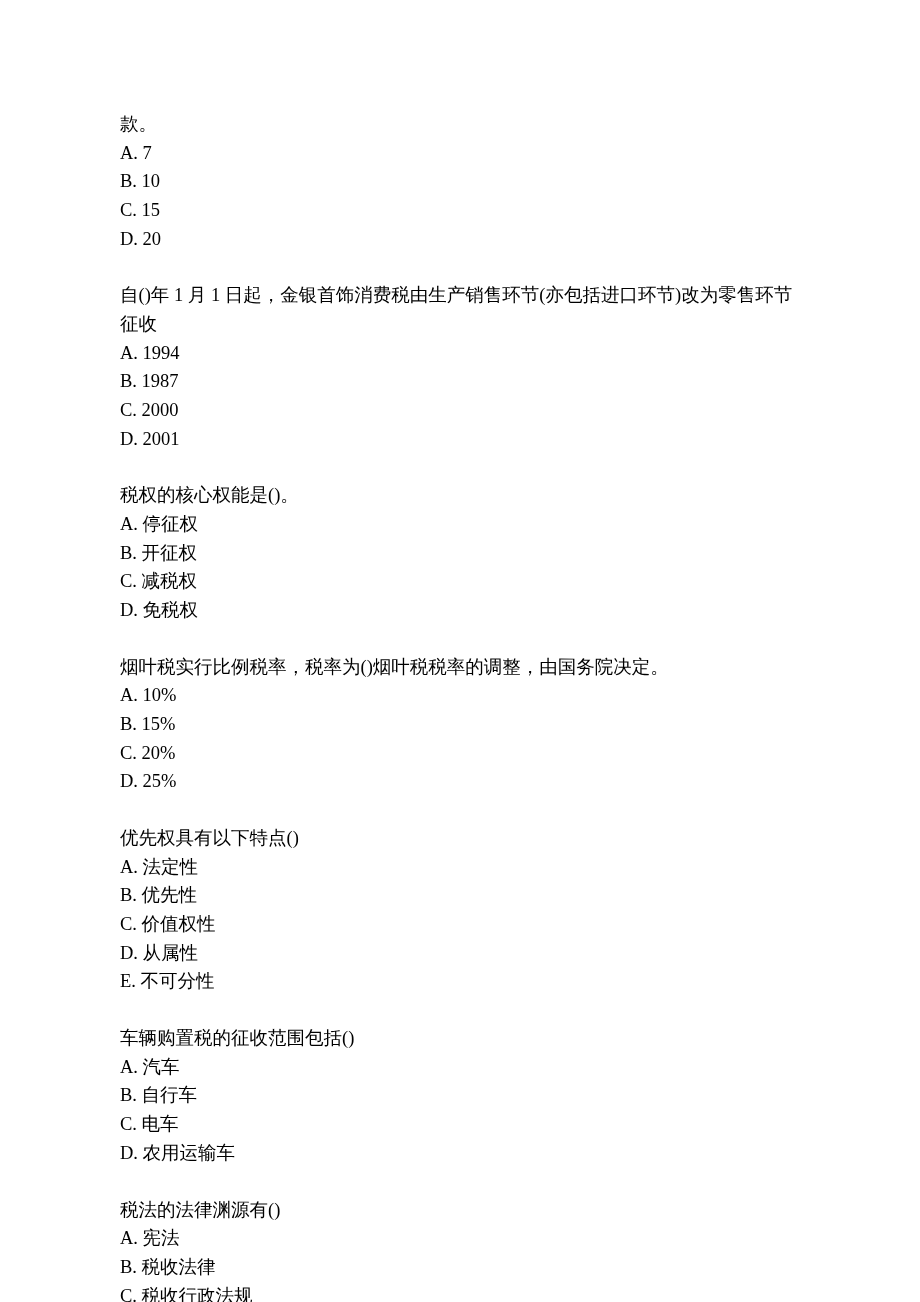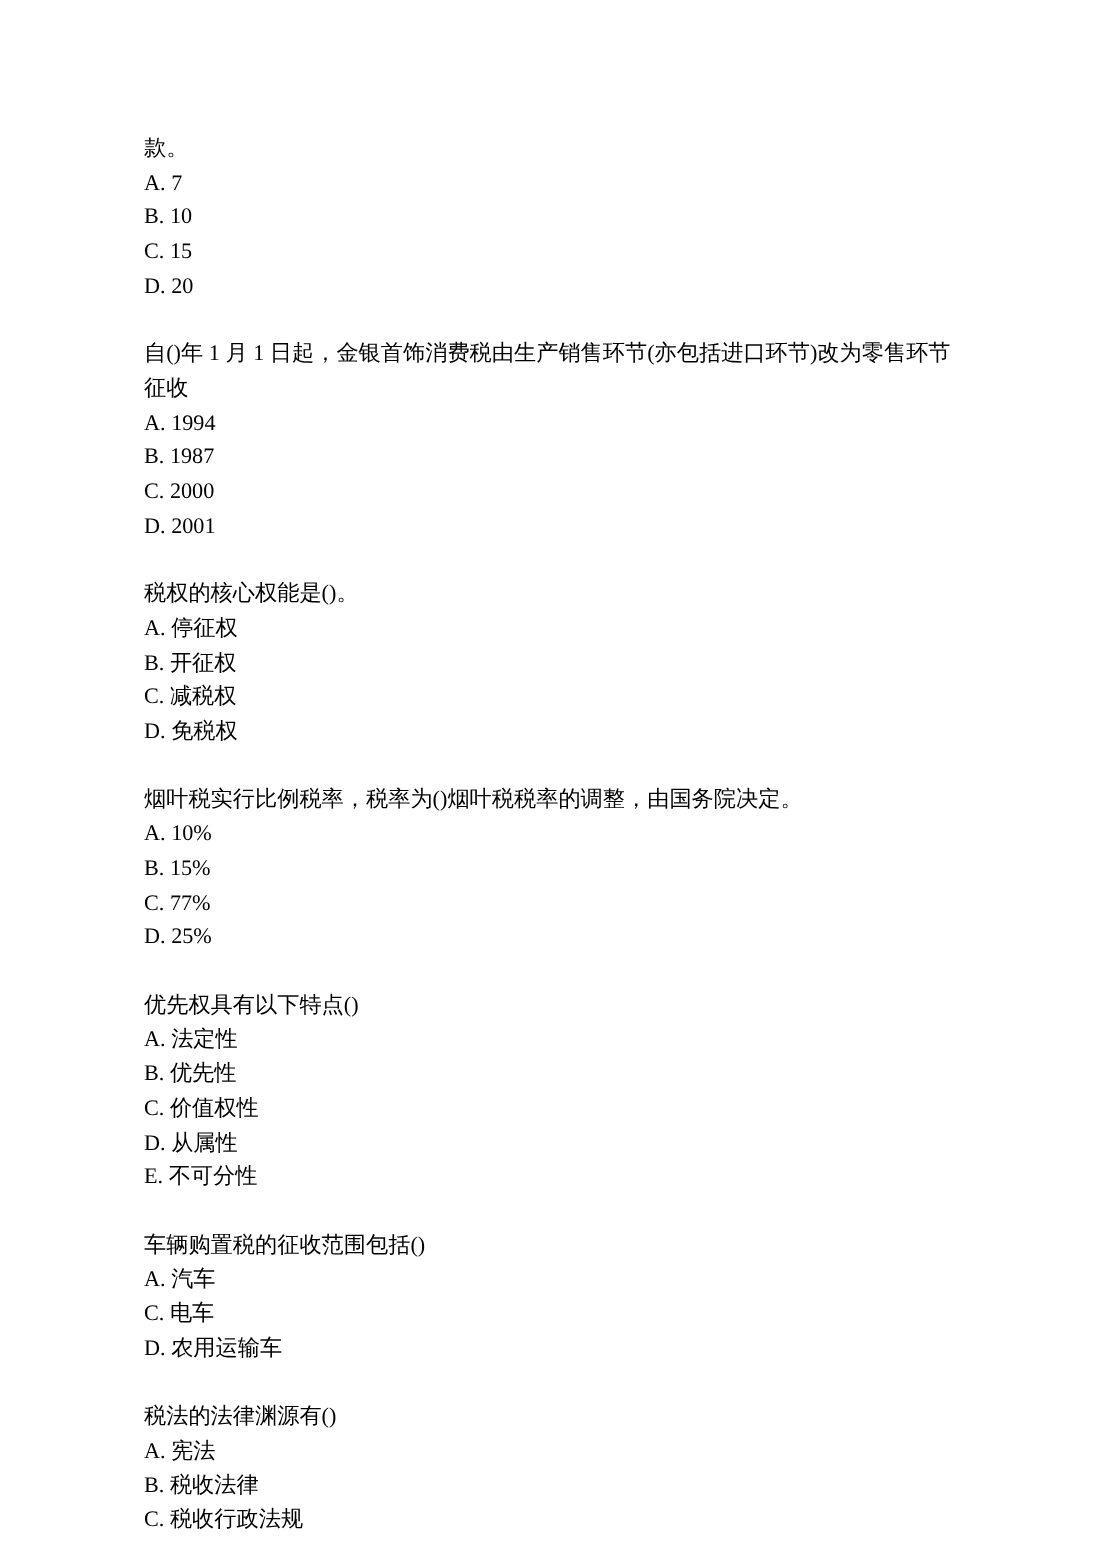--- a/index.html
+++ b/index.html
@@ -54,36 +54,37 @@
     <p class="option">A. 停征权</p>
     <p class="option">B. 开征权</p>
     <p class="option">C. 减税权</p>
     <p class="option">D. 免税权</p>
   </div>
 
   <div class="question-block">
     <p class="question-text">烟叶税实行比例税率，税率为()烟叶税税率的调整，由国务院决定。</p>
     <p class="option">A. 10%</p>
     <p class="option">B. 15%</p>
-    <p class="option">C. 77%</p>
+    <p class="option">C. 20%</p>
     <p class="option">D. 25%</p>
   </div>
 
   <div class="question-block">
     <p class="question-text">优先权具有以下特点()</p>
     <p class="option">A. 法定性</p>
     <p class="option">B. 优先性</p>
     <p class="option">C. 价值权性</p>
     <p class="option">D. 从属性</p>
     <p class="option">E. 不可分性</p>
   </div>
 
   <div class="question-block">
     <p class="question-text">车辆购置税的征收范围包括()</p>
     <p class="option">A. 汽车</p>
+    <p class="option">B. 自行车</p>
     <p class="option">C. 电车</p>
     <p class="option">D. 农用运输车</p>
   </div>
 
   <div class="question-block">
     <p class="question-text">税法的法律渊源有()</p>
     <p class="option">A. 宪法</p>
     <p class="option">B. 税收法律</p>
     <p class="option">C. 税收行政法规</p>
 

